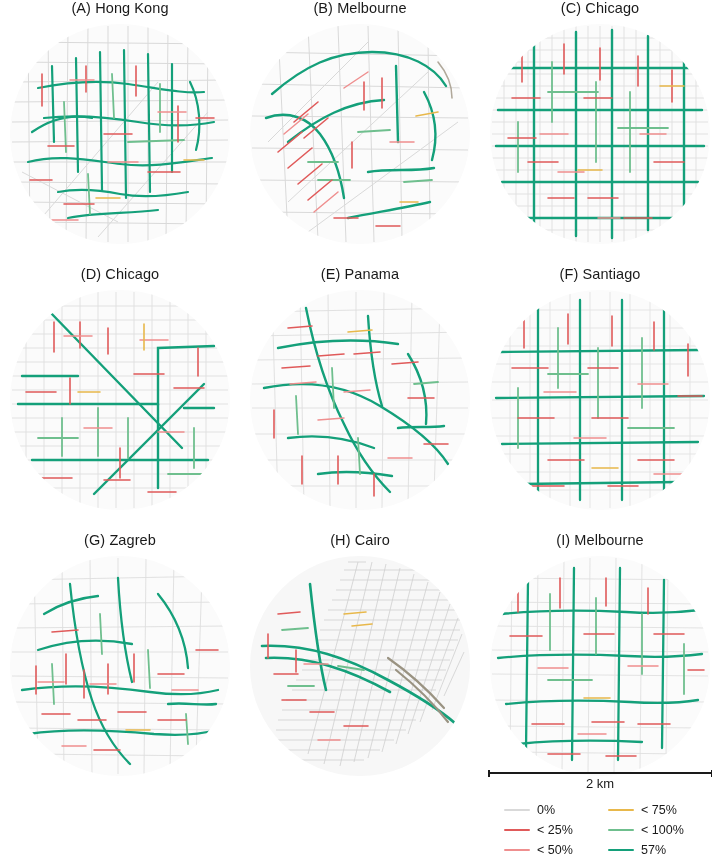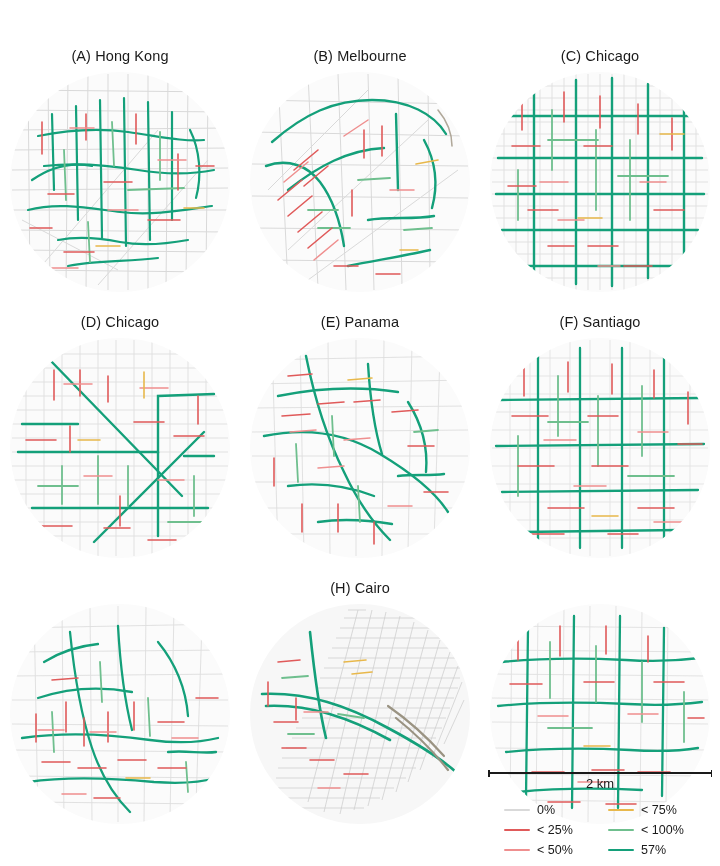--- a/index.html
+++ b/index.html
@@ -16,21 +16,20 @@
   }
   .figure {
     position: relative;
     width: 720px;
     height: 866px;
   }
   .panel {
     position: absolute;
     width: 240px;
     height: 270px;
-    margin-top: 48px;
   }
   .panel-title {
     position: absolute;
     top: 0;
     left: 0;
     width: 240px;
     text-align: center;
     font-size: 14.5px;
     color: #1a1a1a;
     letter-spacing: 0.1px;
@@ -372,20 +371,21 @@
           </g>
           <g stroke="#e8b84b" stroke-width="1.6" fill="none" stroke-linecap="round">
             <path d="M104,180 L130,180"></path>
           </g>
         </g>
       </svg>
     </div>
   </div>
 
   <div class="panel" style="left:0px; top:532px;">
+    <div class="panel-title">(G) Zagreb</div>
     <div class="map-wrap">
       <svg class="map-svg" viewBox="0 0 224 224">
         <defs>
           <clipPath id="clipG">
               <circle cx="112" cy="112" r="110"></circle>
             </clipPath>
         </defs>
         <g clip-path="url(#clipG)">
           <rect x="0" y="0" width="224" height="224" fill="#fbfbfb"></rect>
           <g stroke="#dedede" stroke-width="0.9" fill="none">
@@ -457,20 +457,21 @@
           </g>
           <g stroke="#e8b84b" stroke-width="1.6" fill="none" stroke-linecap="round">
             <path d="M96,60 L118,58 M104,72 L124,70"></path>
           </g>
         </g>
       </svg>
     </div>
   </div>
 
   <div class="panel" style="left:480px; top:532px;">
+    <div class="panel-title">(I) Melbourne</div>
     <div class="map-wrap">
       <svg class="map-svg" viewBox="0 0 224 224">
         <defs>
           <clipPath id="clipI">
               <circle cx="112" cy="112" r="110"></circle>
             </clipPath>
         </defs>
         <g clip-path="url(#clipI)">
           <rect x="0" y="0" width="224" height="224" fill="#fbfbfb"></rect>
           <g stroke="#e0e0e0" stroke-width="0.9" fill="none">

